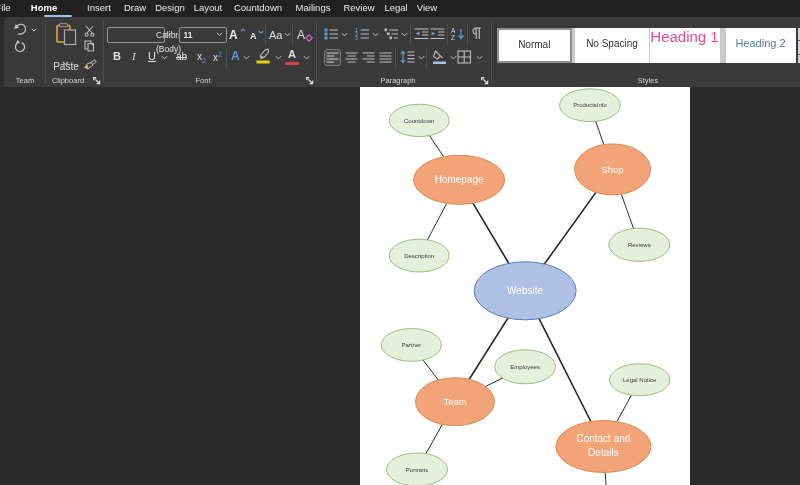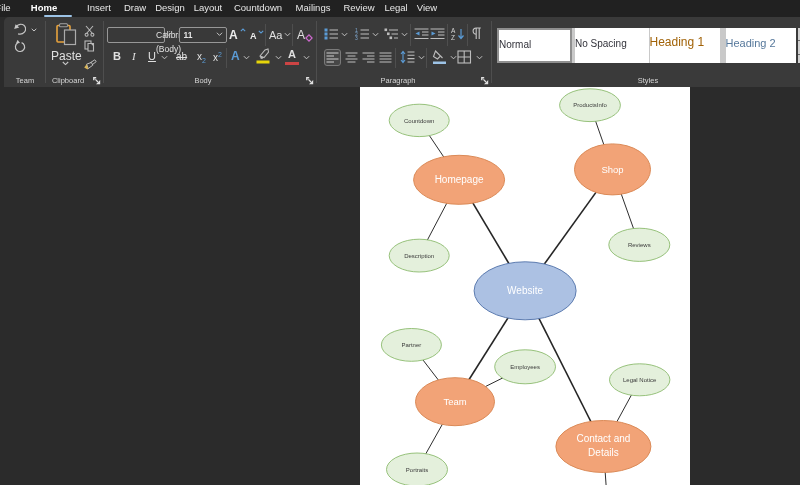--- a/index.html
+++ b/index.html
@@ -9,21 +9,21 @@
   #menubar { position:absolute; left:0; top:0; width:800px; height:17px; background:#212121; }
   .mi { position:absolute; top:2px; font-size:9.5px; color:#E8E8E8; transform:translateX(-50%); white-space:nowrap; }
   #ribbon { position:absolute; left:4px; top:17px; width:796px; height:70px; background:#3A3A3A; border-radius:5px 0 0 0; }
   .gdiv { position:absolute; top:4px; width:1px; height:62px; background:#4E4E4E; }
   .glabel { position:absolute; top:59px; font-size:7.5px; color:#D6D6D6; transform:translateX(-50%); white-space:nowrap; }
   .combo { position:absolute; height:16px; background:#393939; border:1px solid #979797; border-radius:2px; color:#E3E3E3; font-size:8.5px; line-height:14.5px; padding-left:4px; }
   .icontext { position:absolute; color:#E0E0E0; white-space:nowrap; }
   #docarea { position:absolute; left:0; top:87px; width:800px; height:398px; background:#2B2B2B; }
   #page { position:absolute; left:360px; top:0; width:330px; height:398px; background:#FFFFFF; }
   .card { position:absolute; top:11px; height:35px; background:#FFFFFF; }
-  .cardtext { width:100%; white-space:nowrap; overflow:hidden; }
+  .cardtext { width:100%; text-align:center; white-space:nowrap; overflow:hidden; }
 </style>
 </head>
 <body>
 <div id="menubar">
   <div class="mi" style="left:3px">File</div>
   <div class="mi" style="left:44px; font-weight:bold; color:#FFFFFF">Home</div>
   <div class="mi" style="left:99px">Insert</div>
   <div class="mi" style="left:135px">Draw</div>
   <div class="mi" style="left:170px">Design</div>
   <div class="mi" style="left:208px">Layout</div>
@@ -37,21 +37,21 @@
 
 <div id="ribbon">
 
   <div class="gdiv" style="left:41px"></div>
   <div class="gdiv" style="left:99px"></div>
   <div class="gdiv" style="left:312px"></div>
   <div class="gdiv" style="left:487px"></div>
 
   <div class="glabel" style="left:21px">Team</div>
   <div class="glabel" style="left:64px">Clipboard</div>
-  <div class="glabel" style="left:199px">Body</div>
+  <div class="glabel" style="left:199px">Font</div>
   <div class="glabel" style="left:394px">Paragraph</div>
   <div class="glabel" style="left:644px">Styles</div>
 
   <svg class="abs" style="left:10px; top:6px" width="12" height="12" viewBox="0 0 12 12">
     <path d="M2.6 3.2 C4.4 1.0 7.8 0.6 9.9 2.3 C12.0 4.0 12.2 7.2 10.4 9.2 C8.9 10.9 6.3 11.5 4.1 10.9" fill="none" stroke="#C6C6C6" stroke-width="1.2"></path>
     <path d="M0.2 6.0 L1.6 1.3 L5.2 4.5 Z" fill="#C6C6C6"></path>
   </svg>
   <svg class="abs" style="left:27px; top:11px" width="6" height="4" viewBox="0 0 6 4">
       <path d="M0.7 0.8 L3 3 L5.3 0.8" fill="none" stroke="#C6C6C6" stroke-width="1"></path>
     </svg>
@@ -59,21 +59,21 @@
     <path d="M3.6 3.0 A4.6 4.6 0 1 0 7.6 2.6" fill="none" stroke="#C6C6C6" stroke-width="1.2"></path>
     <path d="M2.0 3.4 L6.0 3.0 L3.6 -0.2 Z" fill="#C6C6C6"></path>
   </svg>
 
   <svg class="abs" style="left:52px; top:6px" width="21" height="23" viewBox="0 0 21 23">
     <rect x="1" y="2.5" width="13" height="16.5" rx="1" fill="none" stroke="#E8A33D" stroke-width="1.6"></rect>
     <path d="M4.5 2.5 L4.5 1 L10.5 1 L10.5 2.5" fill="none" stroke="#9A9A9A" stroke-width="1.2"></path>
     <rect x="3.5" y="0.8" width="8" height="3" rx="1" fill="#3A3A3A" stroke="#9A9A9A" stroke-width="1.1"></rect>
     <rect x="8.5" y="7" width="11" height="14.5" fill="#3A3A3A" stroke="#ABABAB" stroke-width="1.2"></rect>
   </svg>
-  <div class="icontext" style="left:47px; top:32px; width:30px; text-align:center; font-size:12px;">Paste</div>
+  <div class="icontext" style="left:47px; top:44px; width:30px; text-align:center; font-size:10px;">Paste</div>
   <svg class="abs" style="left:58px; top:43.5px" width="7" height="5" viewBox="0 0 7 5">
       <path d="M0.8 1 L3.5 3.6 L6.2 1" fill="none" stroke="#C9C9C9" stroke-width="1.1"></path>
     </svg>
 
   <svg class="abs" style="left:80px; top:8px" width="11" height="12" viewBox="0 0 11 12">
     <path d="M2 1 L8.5 8.5 M9 1 L2.5 8.5" stroke="#B9B9B9" stroke-width="1.1" fill="none"></path>
     <circle cx="2.6" cy="9.7" r="1.5" fill="none" stroke="#B9B9B9" stroke-width="1.1"></circle>
     <circle cx="8.4" cy="9.7" r="1.5" fill="none" stroke="#B9B9B9" stroke-width="1.1"></circle>
   </svg>
 
@@ -246,21 +246,21 @@
     </svg>
 
   <div class="abs" style="left:493px; top:11px; width:299px; height:35px; background:#C9C9C9"></div>
   <div class="card" style="left:493px; width:74.5px; border:2px solid #8F8F8F;">
     <div class="cardtext" style="margin-top:9px; font-size:10px; color:#33333B">Normal</div>
   </div>
   <div class="card" style="left:571px; width:74px;">
     <div class="cardtext" style="margin-top:10px; font-size:10px; color:#33333B">No Spacing</div>
   </div>
   <div class="card" style="left:645.5px; width:70px;">
-    <div class="cardtext" style="margin-top:7px; font-size:12px; color:#a16207">Heading 1</div>
+    <div class="cardtext" style="font-size:15px; color:#ec4899">Heading 1</div>
   </div>
   <div class="card" style="left:721.5px; width:70px;">
     <div class="cardtext" style="margin-top:9px; font-size:11px; color:#56789B">Heading 2</div>
   </div>
   <div class="abs" style="left:793.5px; top:11px; width:2.5px; height:35px; background:#D0D0D0"></div>
   <div class="abs" style="left:793.5px; top:23px; width:2.5px; height:1px; background:#6A6A6A"></div>
   <div class="abs" style="left:793.5px; top:37px; width:2.5px; height:1px; background:#6A6A6A"></div>
 </div>
 
 <div id="docarea">

